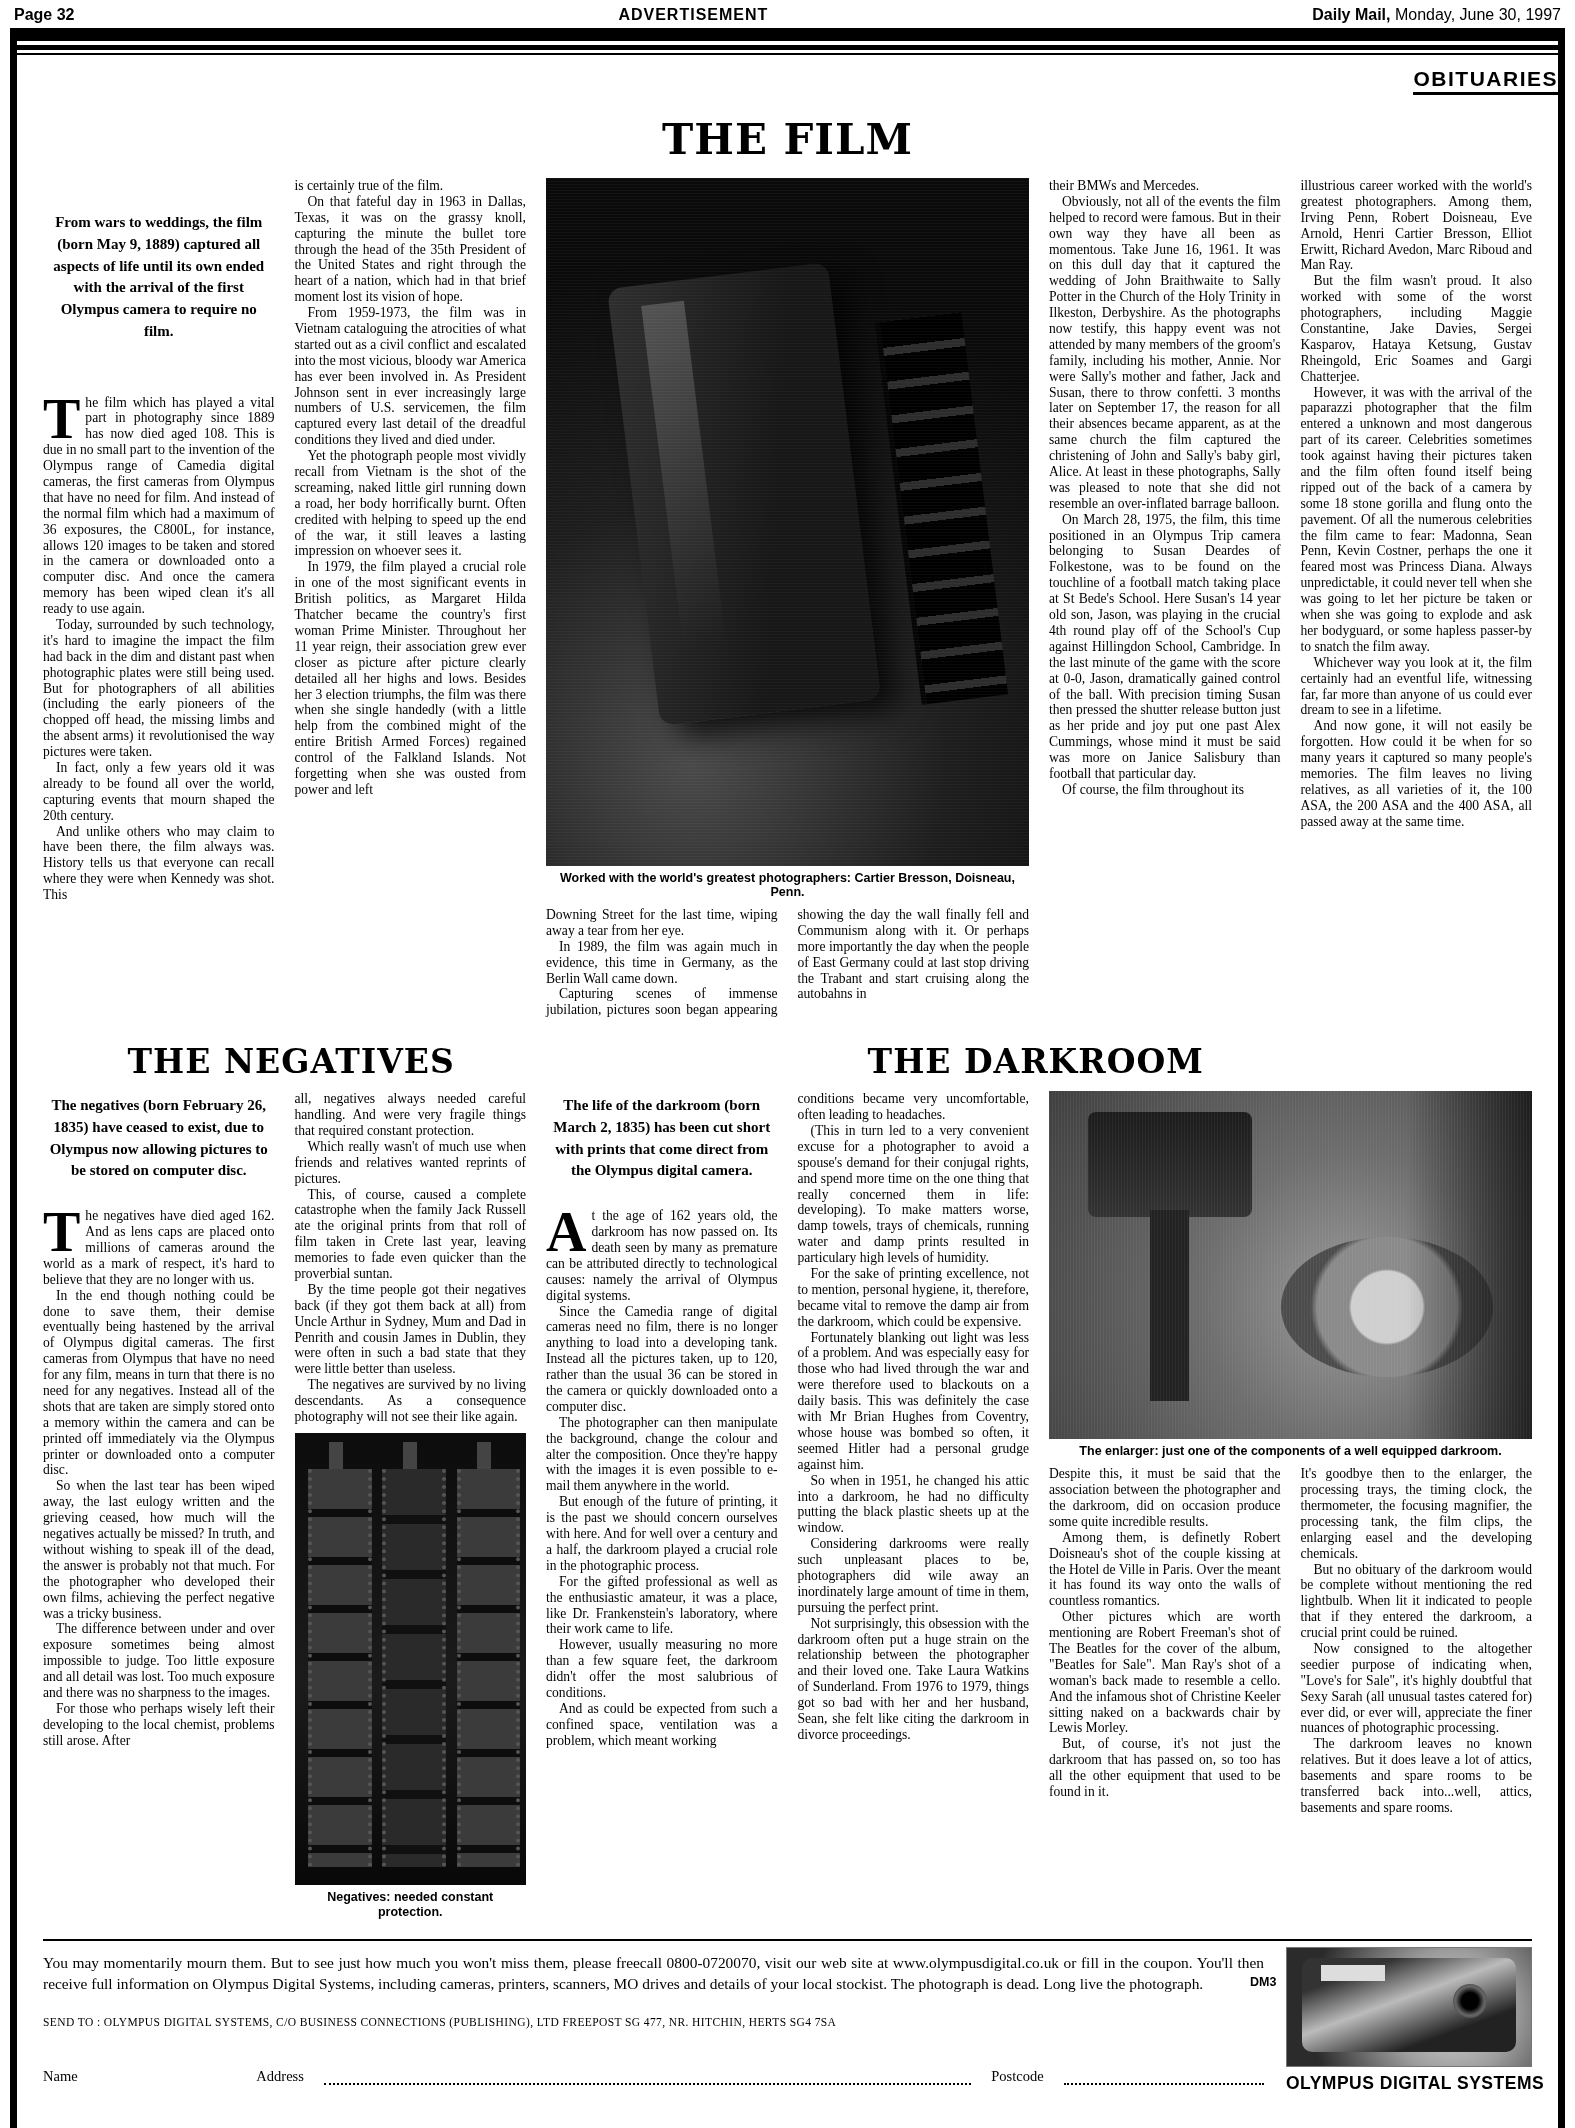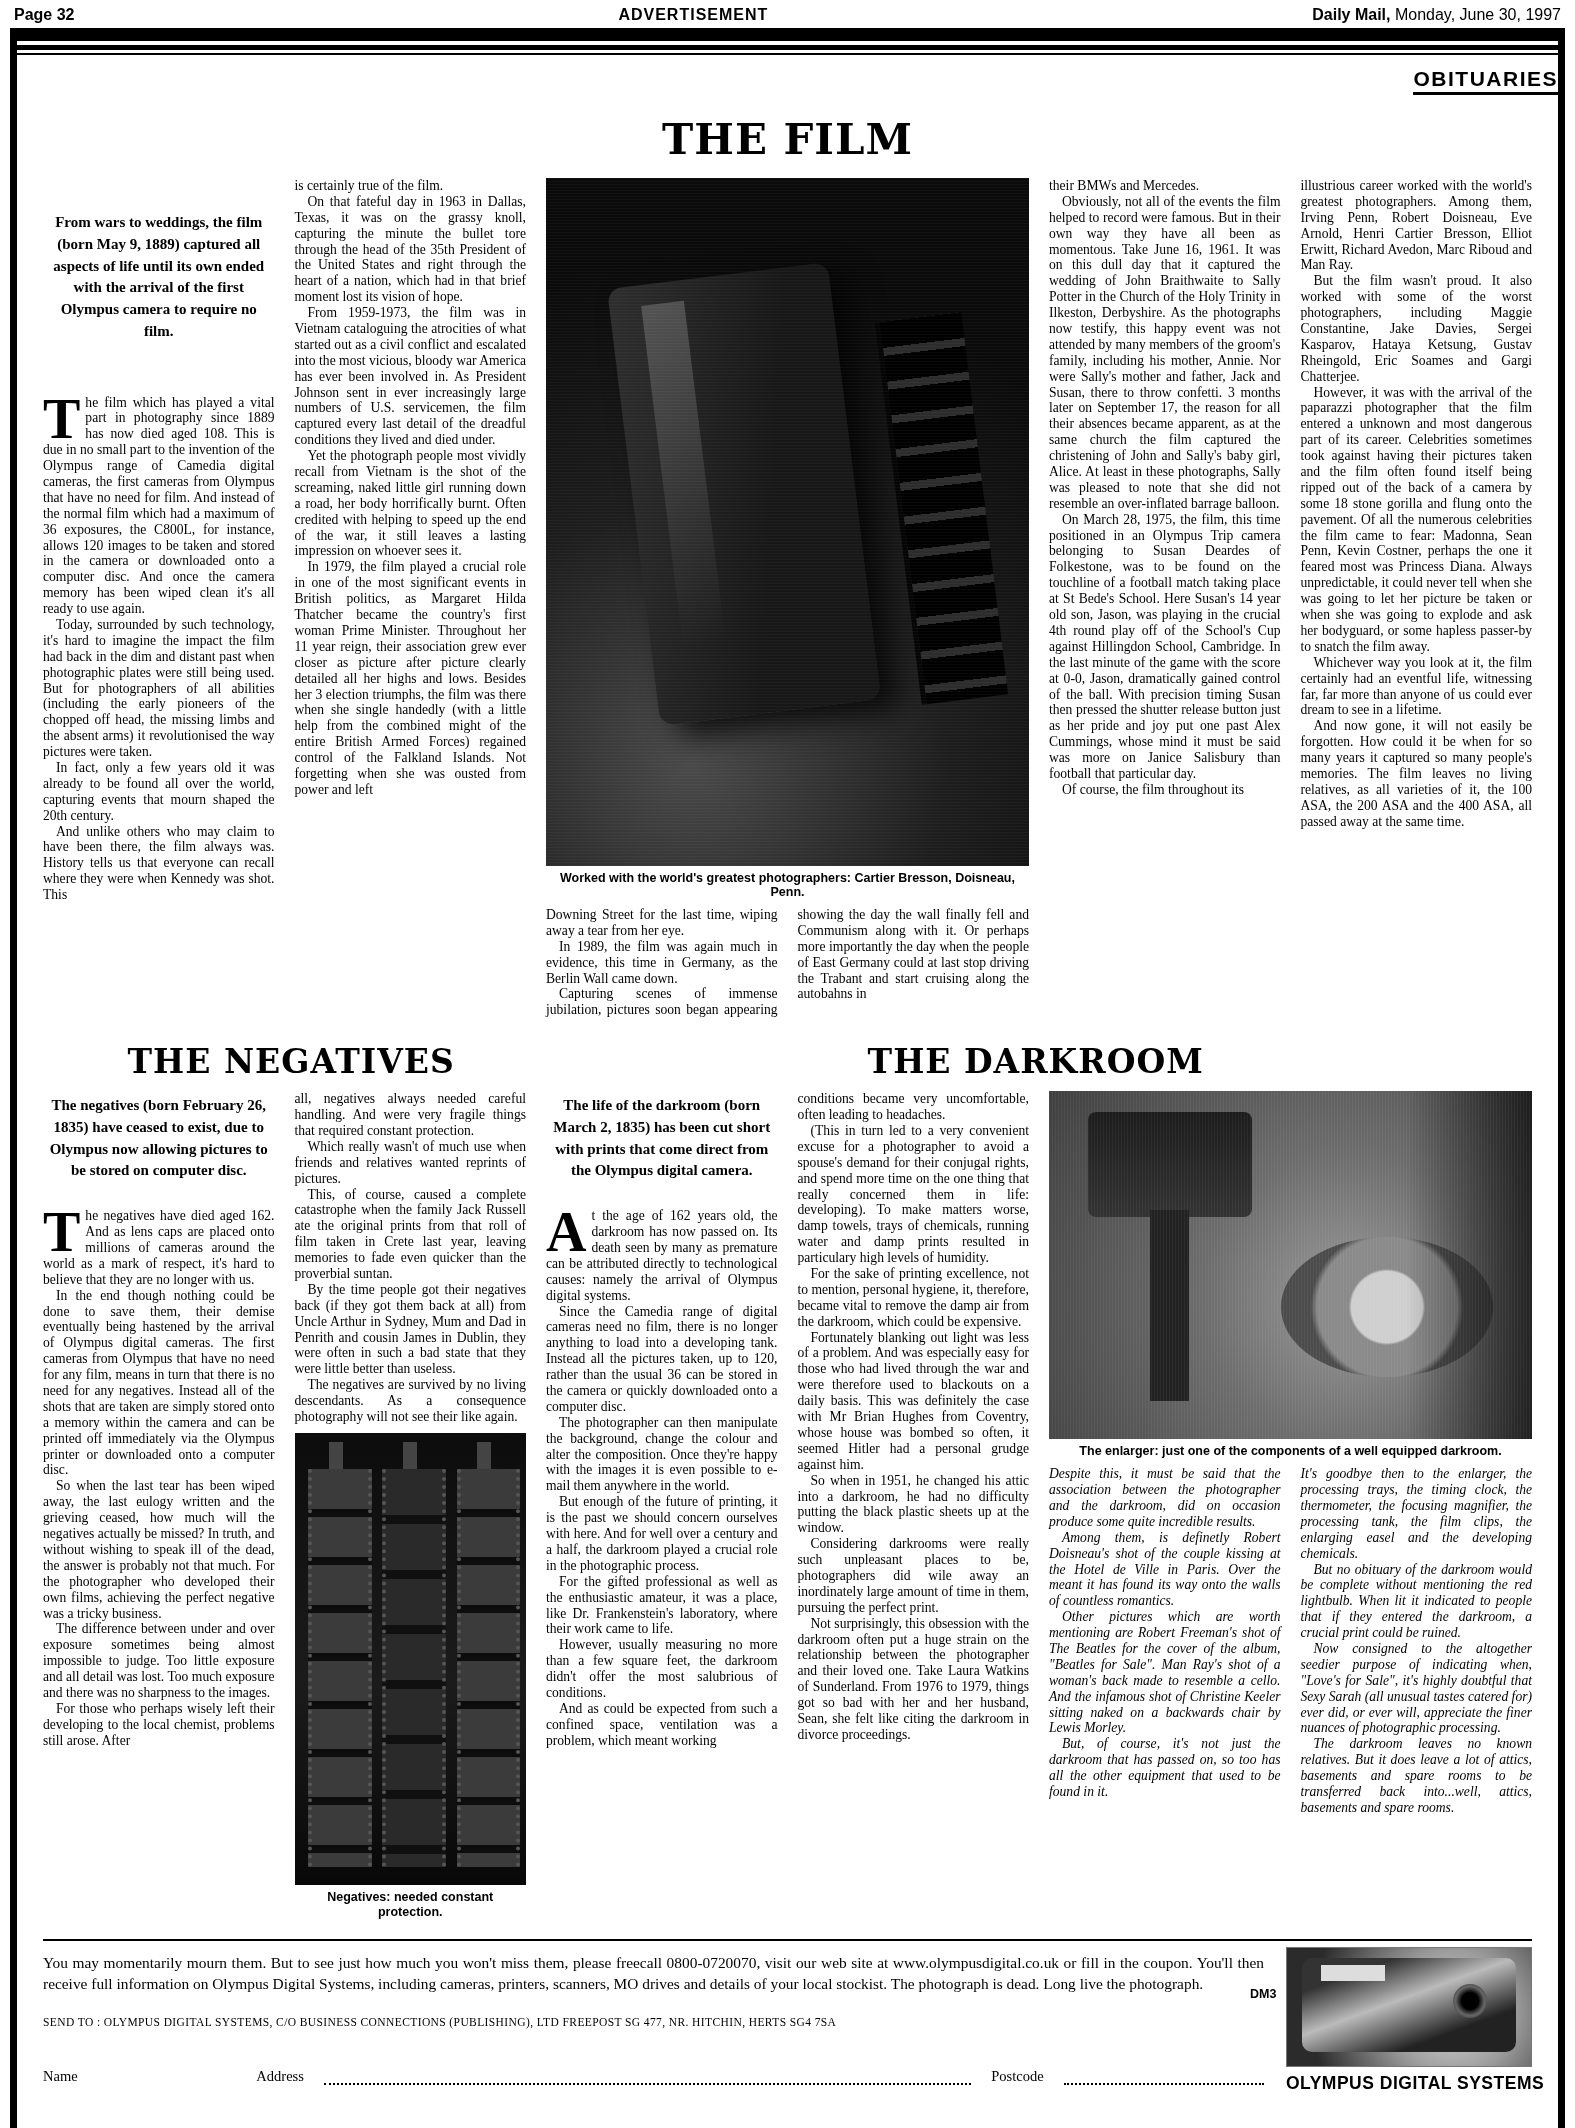--- a/index.html
+++ b/index.html
@@ -21,21 +21,21 @@
   .para{margin:0;text-indent:13px;}
   .para.first{text-indent:0;}
   .dropcap{float:left;font-family:"Liberation Serif",serif;font-weight:bold;font-size:56px;line-height:.78;padding:3px 5px 0 0;}
   .intro{font-weight:bold;text-align:center;font-size:15px;line-height:1.45;margin:34px 4px 52px 4px;}
   .intro.small{margin:4px 2px 26px 2px;}
   .photo-cell{grid-column:3/5;}
   .photo-cell2{grid-column:5/7;}
   .caption{font-family:"Liberation Sans",sans-serif;font-weight:bold;font-size:12.5px;margin:5px 0 8px 0;text-align:center;}
   .two-col{columns:2;column-gap:20px;font-size:13.6px;line-height:1.17;text-align:justify;}
   .two-flex{display:flex;gap:20px;}
-  .two-flex .col{flex:1;font-style:italic;}
+  .two-flex .col{flex:1;}
   .heads-row{display:grid;grid-template-columns:2fr 4fr;padding:0 26px;margin-top:6px;}
   
   .film-photo{height:688px;background:radial-gradient(circle at 30% 85%,#4a4a4a 0%,#1d1d1d 38%,#0a0a0a 75%);position:relative;overflow:hidden;}
   .film-photo .cassette{position:absolute;left:18%;top:14%;width:46%;height:64%;background:linear-gradient(100deg,#2e2e2e,#171717 60%);border-radius:14px;transform:rotate(-7deg);box-shadow:18px 14px 30px rgba(0,0,0,.8);}
   .film-photo .strip{position:absolute;right:9%;top:20%;width:17%;height:56%;background:repeating-linear-gradient(180deg,#000 0 26px,#2c2c2c 26px 34px);transform:rotate(-7deg);border-left:5px solid #050505;}
   .film-photo .glint{position:absolute;left:24%;top:18%;width:9%;height:50%;background:linear-gradient(180deg,rgba(160,160,160,.35),rgba(40,40,40,0));transform:rotate(-7deg);}
   .film-photo .grain{position:absolute;inset:0;background:repeating-linear-gradient(0deg,rgba(255,255,255,.035) 0 1px,transparent 1px 3px);}
   .neg-photo{height:452px;margin-top:8px;background:linear-gradient(180deg,#0c0c0c 0%,#1b1b1b 55%,#080808 100%);position:relative;overflow:hidden;}
   .neg-photo .nstrip{position:absolute;top:8%;bottom:4%;width:24%;background:repeating-linear-gradient(180deg,#3b3b3b 0 40px,#0d0d0d 40px 48px);border-left:4px dotted #555;border-right:4px dotted #555;}
   .neg-photo .n1{left:6%;}
@@ -51,21 +51,21 @@
   .enlarger-photo .grain{position:absolute;inset:0;background:repeating-linear-gradient(90deg,rgba(255,255,255,.05) 0 1px,transparent 1px 3px);}
   
   .coupon{border-top:2px solid #000;margin:12px 26px 0 26px;padding:12px 268px 14px 0;position:relative;min-height:170px;}
   .coupon-text{margin:0;font-size:15.4px;line-height:1.32;text-align:justify;}
   .send-to{font-size:11.5px;letter-spacing:.4px;margin-top:22px;font-family:"Liberation Serif",serif;}
   .form-row{display:flex;align-items:flex-end;margin-top:40px;font-size:14.5px;gap:20px;text-align:center;}
   .flabel{white-space:nowrap;}
   .dotline{border-bottom:2px dotted #000;height:14px;} .sp2{flex:4.2;} .sp3{flex:1.3;}
   .gap{flex:.9;}
   .brand{position:absolute;right:2px;top:6px;width:244px;}
-  .dm3{position:absolute;left:-36px;top:40px;font-weight:bold;font-size:12.5px;font-family:"Liberation Sans",sans-serif;}
+  .dm3{position:absolute;left:-36px;top:28px;font-weight:bold;font-size:12.5px;font-family:"Liberation Sans",sans-serif;}
   .camera-photo{width:100%;height:118px;background:radial-gradient(circle at 68% 55%,#dcdcdc 0%,#9c9c9c 35%,#2b2b2b 80%);position:relative;border:1px solid #777;overflow:hidden;}
   .camera-photo .body{position:absolute;inset:8% 6% 12% 6%;background:linear-gradient(160deg,#333 20%,#bbb 45%,#222 75%);border-radius:10px;}
   .camera-photo .lens{position:absolute;right:18%;top:30%;width:34px;height:34px;border-radius:50%;background:radial-gradient(circle,#000 35%,#666 60%,#222 100%);}
   .camera-photo .flash{position:absolute;left:14%;top:14%;width:26%;height:14%;background:#ddd;}
   .logo{font-family:"Liberation Sans",sans-serif;font-weight:bold;font-size:17.5px;letter-spacing:.5px;margin-top:6px;text-align:center;white-space:nowrap;}
 </style>
 </head>
 <body>
 
 <div class="page">

